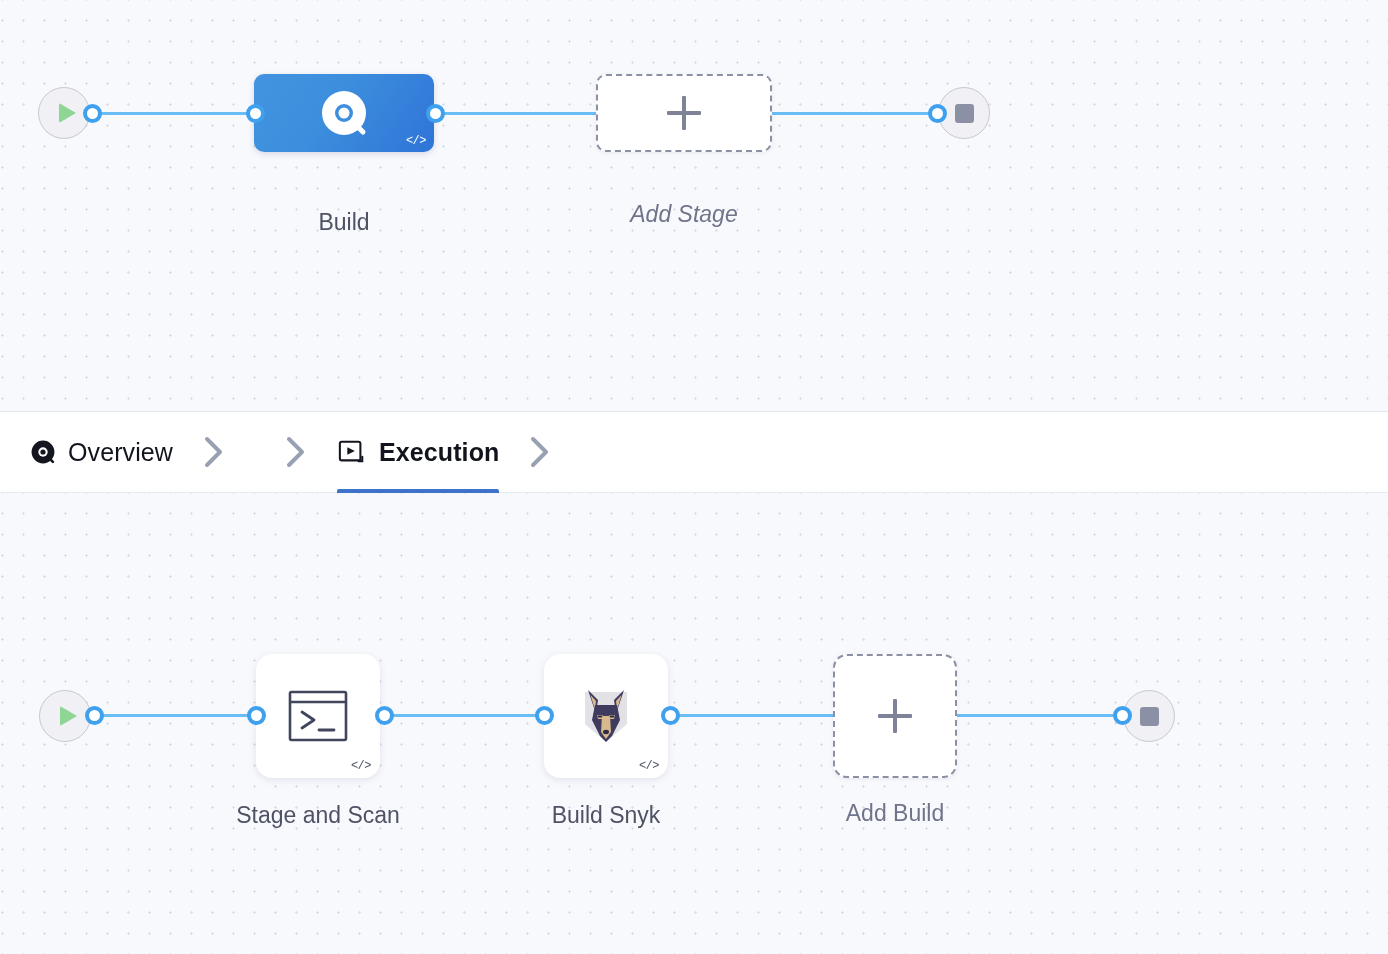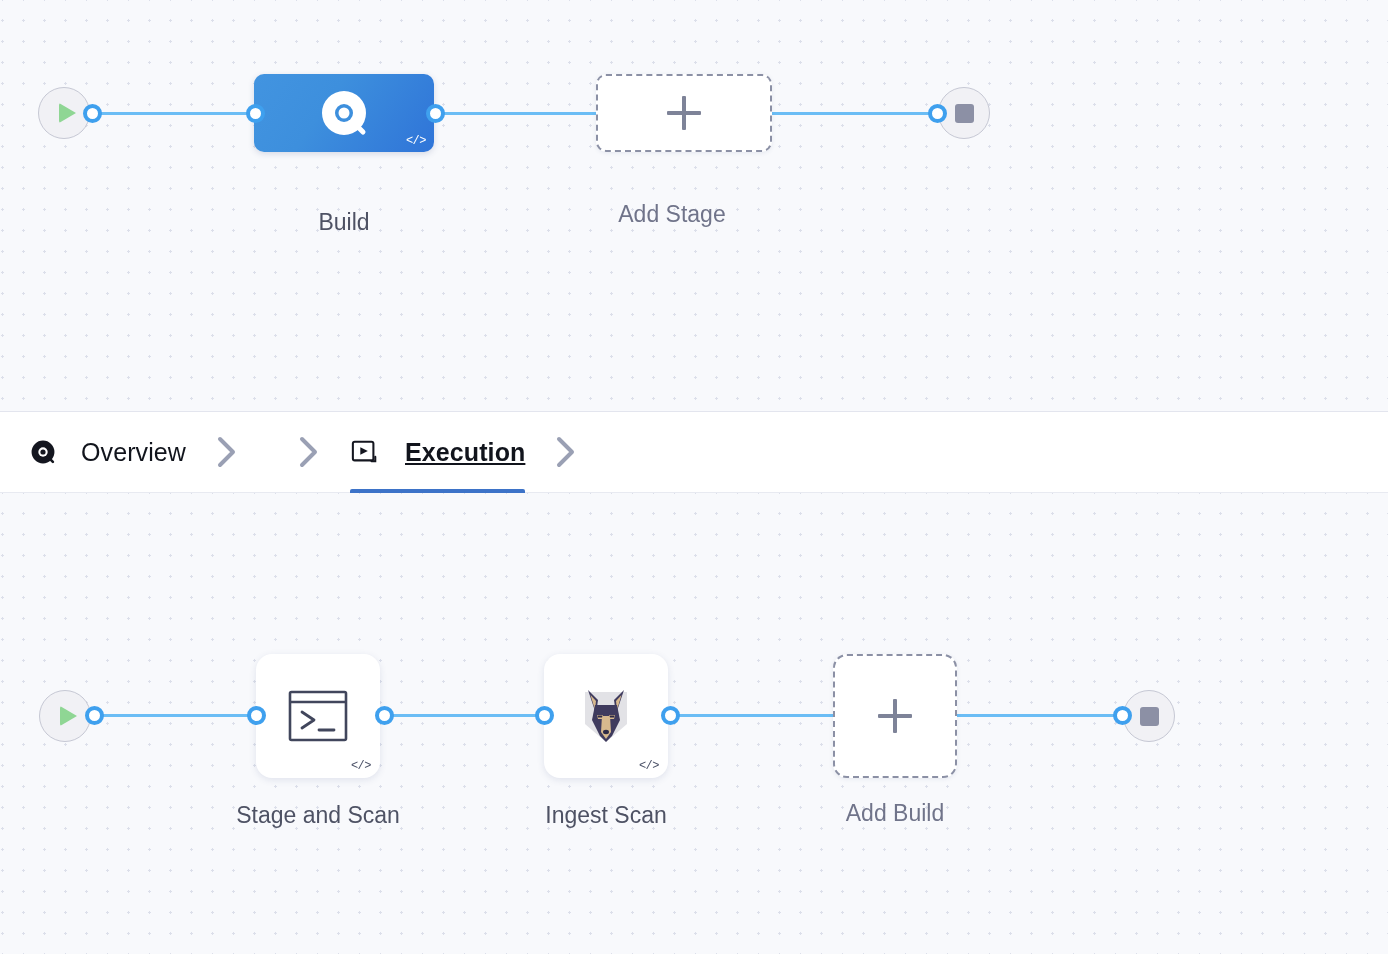--- a/index.html
+++ b/index.html
@@ -162,32 +162,32 @@
     border-top: 1px solid #e3e5ee;
     border-bottom: 1px solid #e8eaf1;
     box-sizing: border-box;
     display: flex;
     align-items: center;
     padding-left: 30px;
   }
   .tab {
     display: flex;
     align-items: center;
-    gap: 25px;
+    gap: 12px;
     height: 80px;
     position: relative;
     cursor: pointer;
     justify-content: space-between;
   }
   .tab-label {
     font-size: 25px;
     color: #11141c;
     letter-spacing: 0.1px;
   }
-  .tab.active .tab-label { font-weight: bold; text-decoration: underline; }
+  .tab.active .tab-label { font-weight: bold; }
   .tab.active::after {
     content: "";
     position: absolute;
     left: 0; right: 0;
     bottom: -1px;
     height: 4px;
     background: #3d73c8;
     border-radius: 2px 2px 0 0;
   }
   .tab-icon { display: flex; align-items: center; }
@@ -221,21 +221,21 @@
     </svg>
     <span class="code-badge">&lt;/&gt;</span>
   </div>
   <div class="port" style="left:246px; top:104px;"></div>
   <div class="port" style="left:426px; top:104px;"></div>
   <div class="node-label" style="left:244px; top:201px; width:200px;">Build</div>
 
   <div class="add-node" id="add-stage-node" style="left:596px; top:74px;">
     <div class="plus"></div>
   </div>
-  <div class="node-label muted" style="left:572px; top:193px; width:200px;">Add Stage</div>
+  <div class="node-label muted" style="left:584px; top:193px; width:200px;font-style:italic;">Add Stage</div>
 
   <div class="terminal" style="left:938px; top:87px;">
     <div class="stop-sq"></div>
   </div>
   <div class="port" style="left:928px; top:104px;"></div>
 </div>
 
 <div id="tab-strip">
 
   <div class="tab">
@@ -325,21 +325,21 @@
       <path d="M39 31 L33 31 L34 35 L38 35 Z" fill="#d7b98e"></path>
       <path d="M21.5 31.5 L26.5 31.5 L26 33.5 L22 33.5 Z" fill="#2e2b47"></path>
       <path d="M38.5 31.5 L33.5 31.5 L34 33.5 L38 33.5 Z" fill="#2e2b47"></path>
 
       <ellipse cx="30" cy="48" rx="3" ry="2.2" fill="#2e2b47"></ellipse>
     </svg>
     <span class="code-badge">&lt;/&gt;</span>
   </div>
   <div class="port" style="left:535px; top:213px;"></div>
   <div class="port" style="left:661px; top:213px;"></div>
-  <div class="node-label" style="left:506px; top:301px; width:200px;">Ingest Scan</div>
+  <div class="node-label" style="left:506px; top:301px; width:200px;">Build Snyk</div>
 
   <div class="add-node" id="add-step-node" style="left:833px; top:161px;">
     <div class="plus"></div>
   </div>
   <div class="node-label muted" style="left:795px; top:299px; width:200px;">Add Build</div>
 
   <div class="terminal" style="left:1123px; top:197px;">
     <div class="stop-sq"></div>
   </div>
   <div class="port" style="left:1113px; top:213px;"></div>

